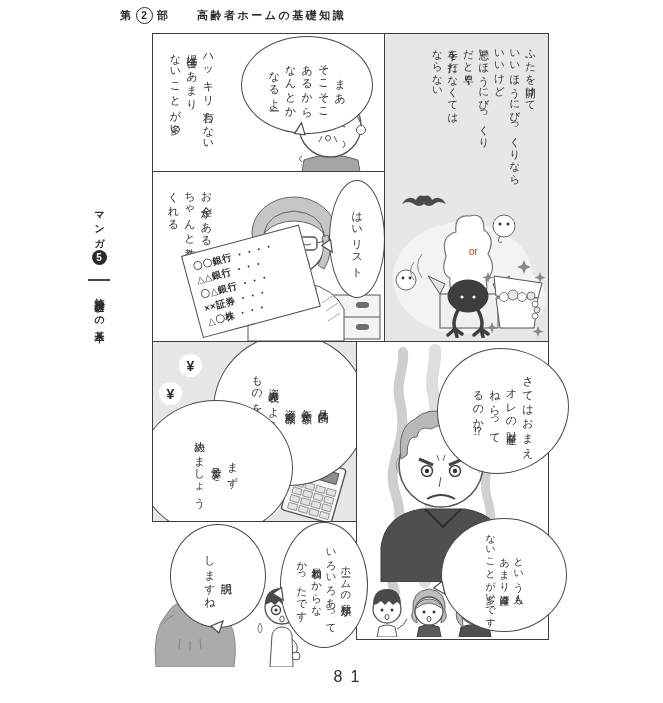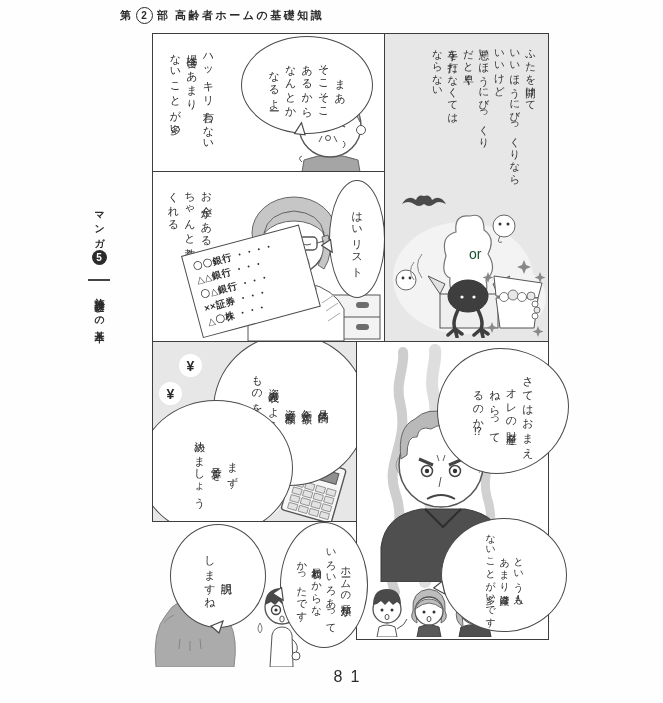--- a/index.html
+++ b/index.html
@@ -3,21 +3,21 @@
 <meta charset="utf-8">
 <style>
   html,body{margin:0;padding:0;background:#fff;}
   #page{position:relative;width:663px;height:703px;background:#fefefe;overflow:hidden;
         font-family:"Liberation Sans","DejaVu Sans",sans-serif;color:#2e2e2e;}
   
   #header{position:absolute;left:120px;top:7px;display:flex;align-items:center;gap:4px;
           font-size:11px;font-weight:bold;color:#2b2b2b;letter-spacing:1px;}
   .circled-num{display:inline-flex;align-items:center;justify-content:center;width:15px;height:15px;
           border:1.2px solid #2b2b2b;border-radius:50%;font-size:10px;font-weight:bold;}
-  #header .htitle{margin-left:2px;letter-spacing:2.5px;}
+  #header .htitle{margin-left:24px;letter-spacing:2.5px;}
   
   #sidebar{position:absolute;left:84px;top:205px;width:30px;display:flex;flex-direction:column;align-items:center;}
   .vlabel{writing-mode:vertical-rl;font-size:10px;letter-spacing:2px;color:#2b2b2b;font-weight:bold;}
   .filled-num{display:flex;align-items:center;justify-content:center;width:15px;height:15px;margin:5px 0;
           background:#2b2b2b;color:#fff;border-radius:50%;font-size:10px;font-weight:bold;}
   .side-divider{width:22px;height:1.5px;background:#444;margin:9px 0;}
   
   .panel{position:absolute;border:1.5px solid #3d3d3d;box-sizing:border-box;}
   #panelA{left:152px;top:33px;width:233px;height:139px;background:#fff;overflow:hidden;}
   #panelB{left:152px;top:171px;width:233px;height:171px;background:#fff;overflow:hidden;}
@@ -37,21 +37,21 @@
   .abs{position:absolute;}
   
   .yen{position:absolute;width:23px;height:23px;background:#fff;border-radius:50%;display:flex;
        align-items:center;justify-content:center;font-size:14px;font-weight:bold;color:#2b2b2b;z-index:2;}
   
   #list-paper{position:absolute;left:28px;top:84px;width:122px;background:#fff;border:1.4px solid #4a4a4a;
        transform:rotate(-15deg);transform-origin:top left;padding:6px 8px;z-index:3;box-sizing:border-box;}
   #list-paper .list-item{display:block;font-size:9.5px;font-weight:bold;letter-spacing:0.5px;
        line-height:1.5;color:#2e2e2e;white-space:nowrap;}
   
-  #or-label{position:absolute;left:84px;top:212px;font-size:14px;color:#14532d;z-index:3;}
+  #or-label{position:absolute;left:84px;top:212px;font-size:10px;color:#c2410c;z-index:3;}
   .calc-wrap{position:absolute;left:130px;top:118px;transform:rotate(16deg);z-index:3;}
   #footer{position:absolute;left:152px;top:668px;width:397px;text-align:center;font-size:16px;
           letter-spacing:8px;color:#2b2b2b;}
 </style>
 </head>
 <body>
 
 <div id="page">
 
   <div id="header">

